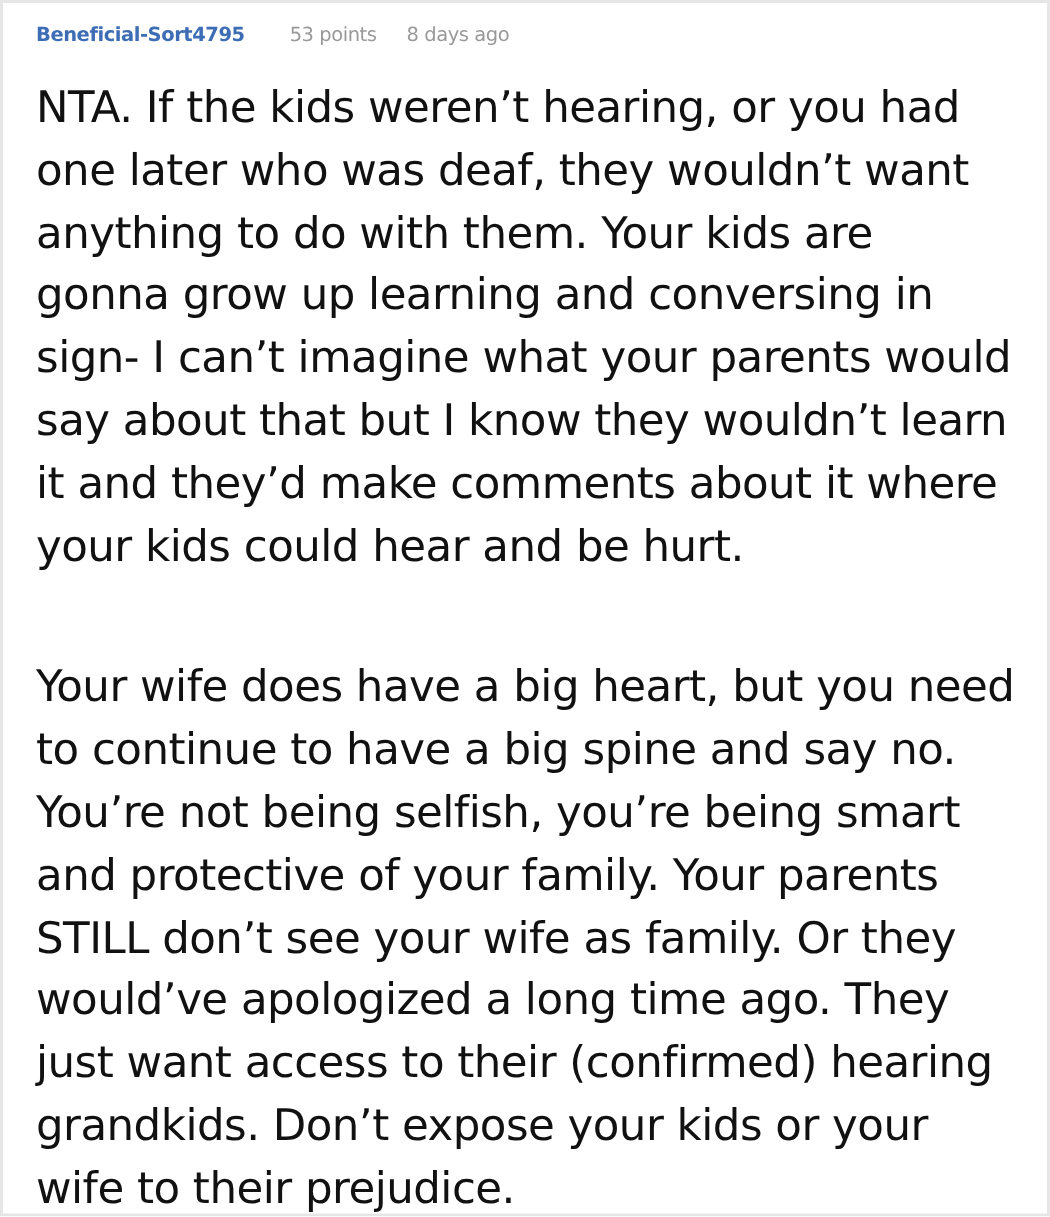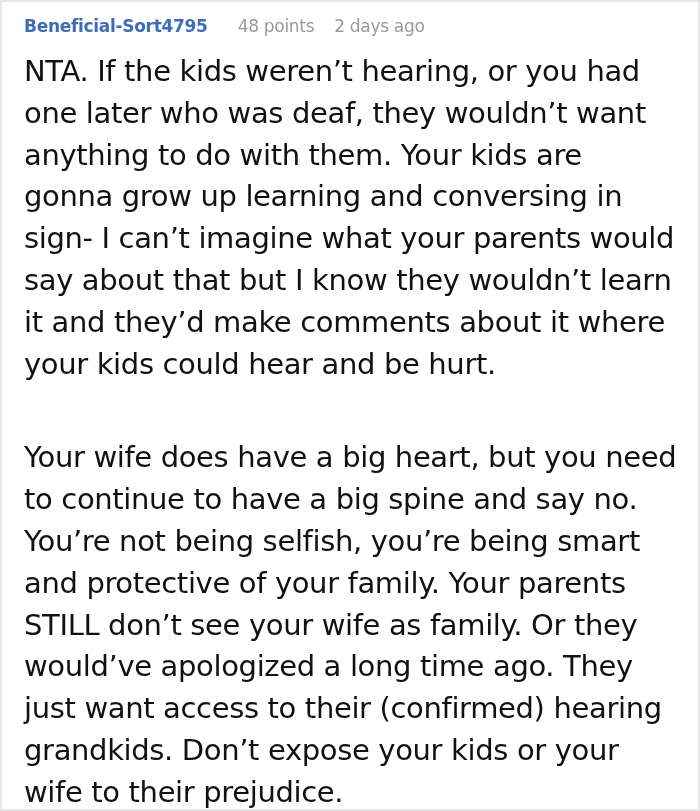--- a/index.html
+++ b/index.html
@@ -8,21 +8,21 @@
       box-sizing: border-box;
       width: 700px; height: 811px;
       border: 2px solid #e6e6e6;
       background: #ffffff;
       padding: 14px 20px 0 22px;
       font-family: "DejaVu Sans", sans-serif;
     }
     .meta {
       display: flex; align-items: baseline;
       height: 34px;
-      font-size: 17px;
+      font-size: 13px;
       letter-spacing: -0.3px;
     }
     .author { color: #3d6db5; font-weight: bold; margin-right: 30px; }
     .points { color: #999999; margin-right: 20px; }
     .time { color: #999999; }
     .body {
       color: #111111;
       font-size: 29px;
       line-height: 41.8px;
       letter-spacing: -0.35px;
@@ -30,20 +30,20 @@
     }
     .body p { margin: 0; }
     .body p + p { margin-top: 52px; }
   </style>
 </head>
 <body>
 
 <div class="card">
   <div class="meta">
     <span class="author">Beneficial-Sort4795</span>
-    <span class="points">48 points</span>
-    <span class="time">2 days ago</span>
+    <span class="points">53 points</span>
+    <span class="time">8 days ago</span>
   </div>
   <div class="body">
     <p>NTA. If the kids weren’t hearing, or you had one later who was deaf, they wouldn’t want anything to do with them. Your kids are gonna grow up learning and conversing in sign- I can’t imagine what your parents would say about that but I know they wouldn’t learn it and they’d make comments about it where your kids could hear and be hurt.</p>
     <p>Your wife does have a big heart, but you need to continue to have a big spine and say no. You’re not being selfish, you’re being smart and protective of your family. Your parents STILL don’t see your wife as family. Or they would’ve apologized a long time ago. They just want access to their (confirmed) hearing grandkids. Don’t expose your kids or your wife to their prejudice.</p>
   </div>
 </div>
 
 </body></html>

